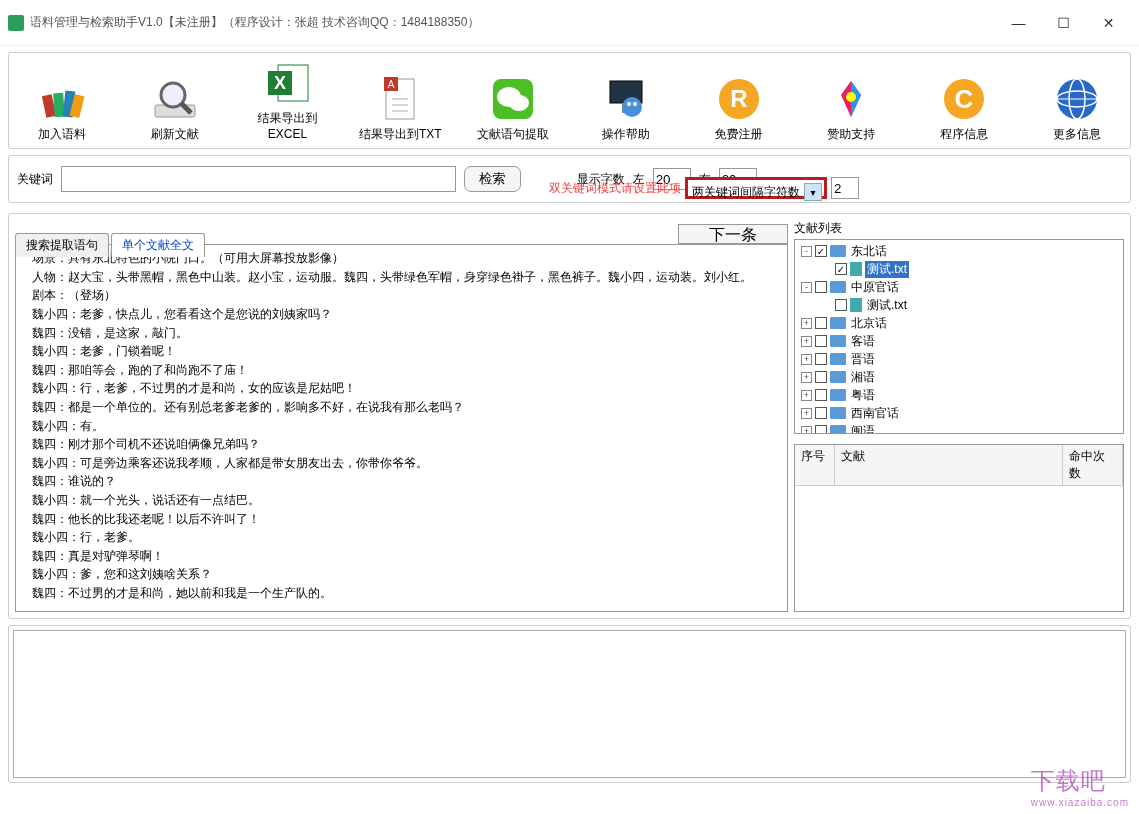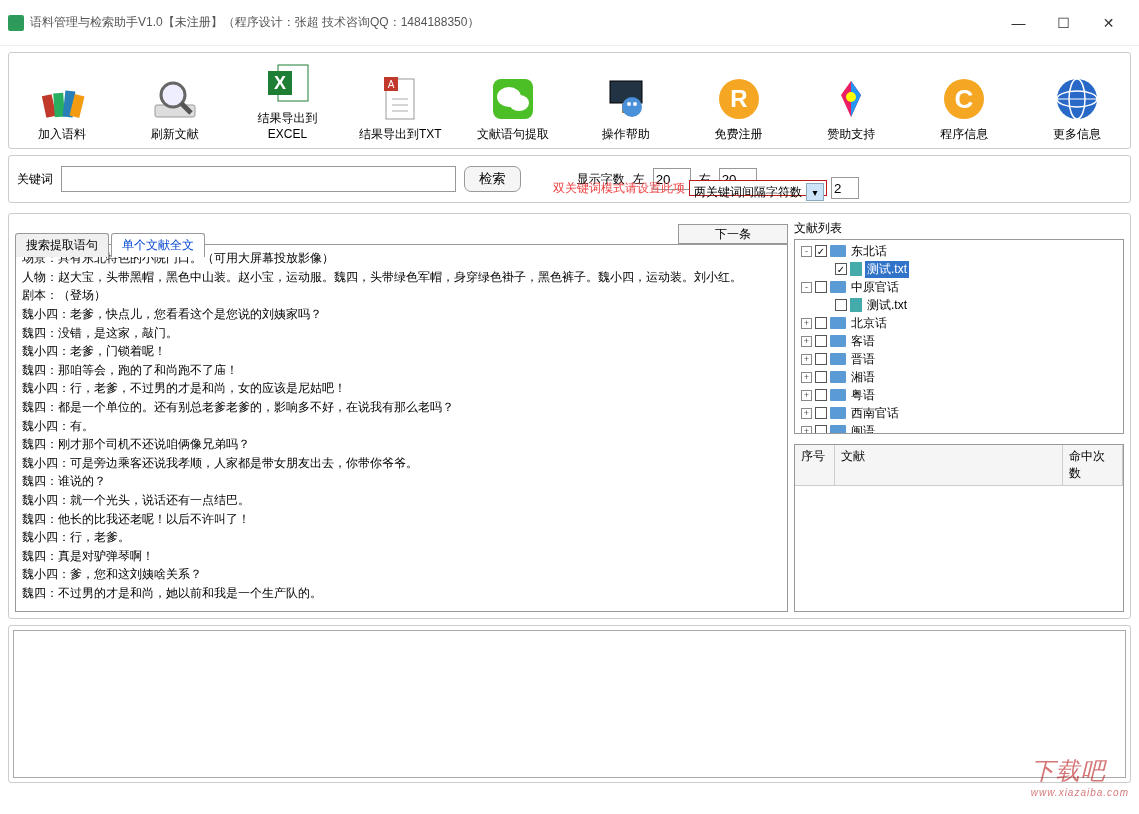--- a/index.html
+++ b/index.html
@@ -13,50 +13,50 @@
 .toolbar { display: flex; justify-content: space-between; }
 .toolbar-item { display: flex; flex-direction: column; align-items: center; justify-content: flex-end; width: 98px; padding: 2px 4px; cursor: pointer; text-align: center; }
 .toolbar-icon { width: 48px; height: 48px; margin-bottom: 4px; display: flex; align-items: center; justify-content: center; font-size: 32px; }
 .toolbar-label { font-size: 12px; line-height: 1.3; }
 .search-panel { margin: 6px 8px; border: 1px solid #ccc; border-radius: 3px; padding: 10px 8px; display: flex; align-items: center; gap: 8px; }
 .label { white-space: nowrap; }
 .kw-input { width: 395px; height: 26px; border: 1px solid #999; padding: 2px 4px; }
 .btn { height: 26px; padding: 0 14px; border: 1px solid #999; background: #f5f5f5; cursor: pointer; border-radius: 7px; }
 .small-input { width: 38px; height: 22px; border: 1px solid #999; padding: 2px; }
 .red-text { color: #ef4444; margin-left: 31px; }
-.combo { height: 16px; border: 1px solid #b91c1c; background: #fff; display: inline-flex; align-items: center; padding: 8px 2px 0 4px; }
+.combo { height: 22px; border: 3px solid #b91c1c; background: #fff; display: inline-flex; align-items: center; padding: 8px 2px 0 4px; }
 .combo-arrow { width: 18px; height: 18px; background: #cde3f7; border: 1px solid #8ab; margin-left: 4px; display: flex; align-items: center; justify-content: center; font-size: 10px; }
 .main-area { margin: 0 8px 6px; border: 1px solid #ccc; border-radius: 3px; padding: 6px; display: flex; gap: 6px; height: 406px; }
 .left-col { flex: 1; display: flex; flex-direction: column; }
 .tabs-row { display: flex; align-items: flex-end; }
 .tabs { display: flex; position: relative; top: 13px; }
 .tab { padding: 3px 10px; border: 1px solid #999; background: #f0f0f0; margin-right: 2px; cursor: pointer; border-bottom: none; border-radius: 3px 3px 0 0; }
 .tab.active { background: #fff; color: #0044cc; position: relative; z-index: 2; }
-.next-btn { margin-left: auto; width: 110px; height: 20px; border: 1px solid #999; background: #f5f5f5; cursor: pointer; font-size: 12px; }
-.text-box { border: 1px solid #999; background: #fff; flex: 1; overflow-y: auto; padding: 4px 6px; line-height: 1.55; font-size: 12px; }
+.next-btn { margin-left: auto; width: 110px; height: 20px; border: 1px solid #999; background: #f5f5f5; cursor: pointer; font-size: 16px; }
+.text-box { border: 1px solid #999; background: #fff; flex: 1; overflow-y: auto; padding: 4px 16px; line-height: 1.55; font-size: 12px; }
 .status-line { color: #d800d8; margin-top: 8px; }
 .right-col { width: 330px; display: flex; flex-direction: column; }
 .panel-label { margin-bottom: 2px; }
 .tree-box { border: 1px solid #999; background: #fff; height: 195px; overflow: auto; padding: 2px; font-size: 12px; }
 .tree-node { display: flex; align-items: center; height: 18px; white-space: nowrap; }
 .tree-indent { display: inline-block; }
 .tree-toggle { width: 11px; height: 11px; border: 1px solid #888; display: inline-flex; align-items: center; justify-content: center; font-size: 9px; line-height: 1; margin-right: 3px; cursor: pointer; color: #555; }
 .tree-check { width: 12px; height: 12px; border: 1px solid #555; margin-right: 3px; display: inline-flex; align-items: center; justify-content: center; font-size: 10px; cursor: pointer; }
 .tree-check.checked::after { content: "✓"; color: #000; }
 .folder-icon { width: 16px; height: 12px; background: #5b9bd5; margin-right: 3px; border-radius: 1px; }
 .file-icon { width: 12px; height: 14px; background: #4aa; margin-right: 3px; }
 .tree-label { padding: 0 2px; }
 .tree-label.selected { background: #3173c8; color: #fff; }
 .table-box { border: 1px solid #999; background: #fff; flex: 1; margin-top: 10px; }
 .table-header { display: flex; border-bottom: 1px solid #ccc; background: #f5f5f5; }
 .th { padding: 3px 6px; border-right: 1px solid #ccc; font-size: 12px; }
 .th1 { width: 40px; } .th2 { flex: 1; } .th3 { width: 60px; }
 .bottom-box { margin: 0 8px 8px; border: 1px solid #ccc; border-radius: 3px; height: 158px; padding: 4px; }
 .bottom-inner { width: 100%; height: 100%; border: 1px solid #aaa; background: #fff; }
-.watermark { position: absolute; right: 10px; bottom: 16px; color: #b91c1c; font-size: 24px; font-style: italic; opacity: .6; letter-spacing: 1px; pointer-events: none; }
+.watermark { position: absolute; right: 10px; bottom: 6px; color: #a21caf; font-size: 24px; opacity: .6; letter-spacing: 1px; pointer-events: none; }
 .watermark small { font-size: 10px; display: block; text-align: right; }
 svg { display: block; }
 </style>
 </head>
 <body>
 
 <div class="titlebar">
   <div class="titlebar-icon"></div>
   <div class="titlebar-text">语料管理与检索助手V1.0【未注册】（程序设计：张超  技术咨询QQ：1484188350）</div>
   <div class="window-controls">

